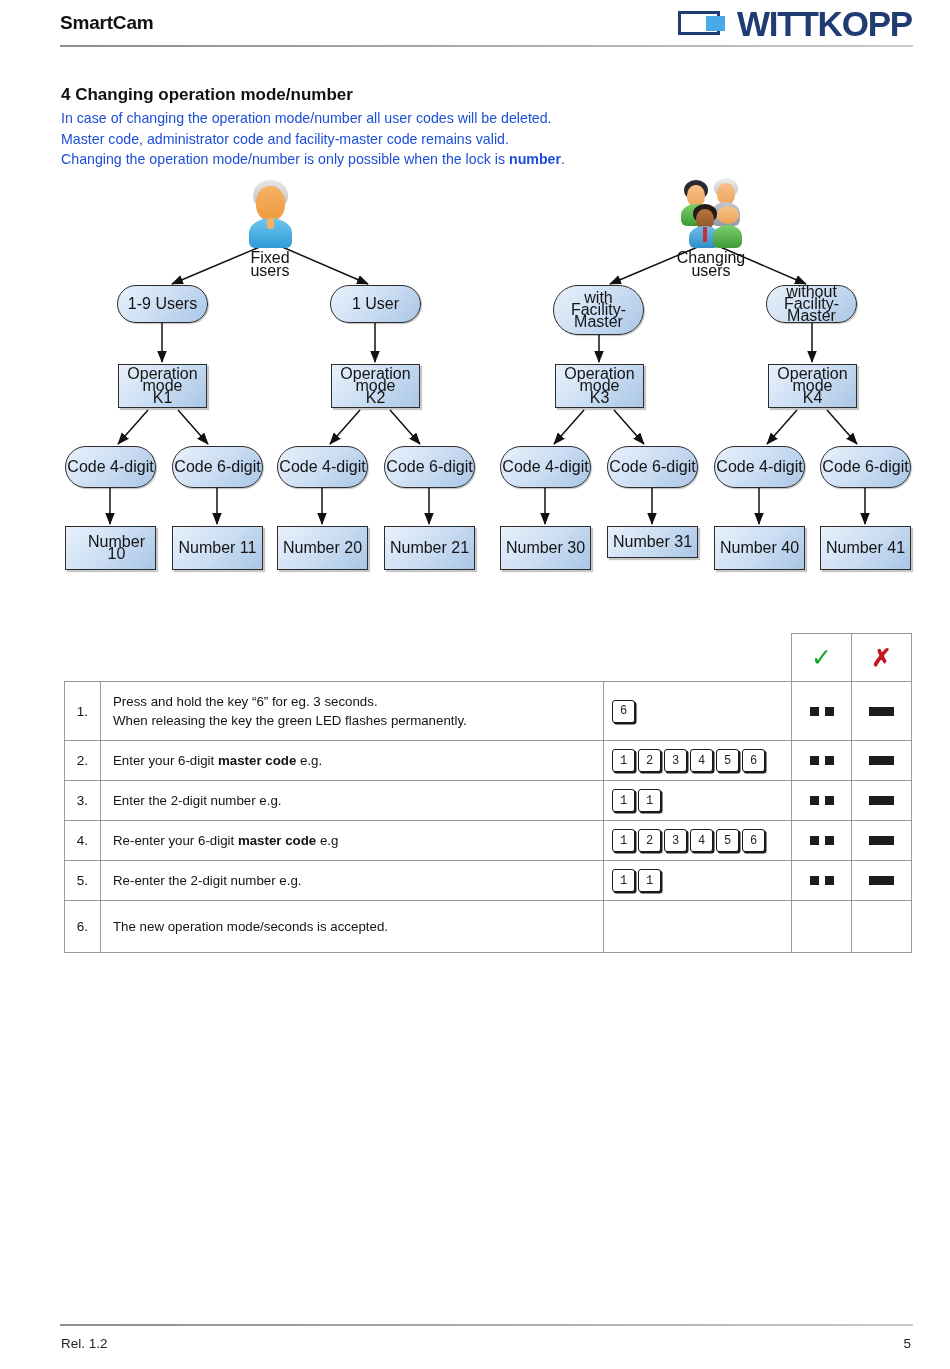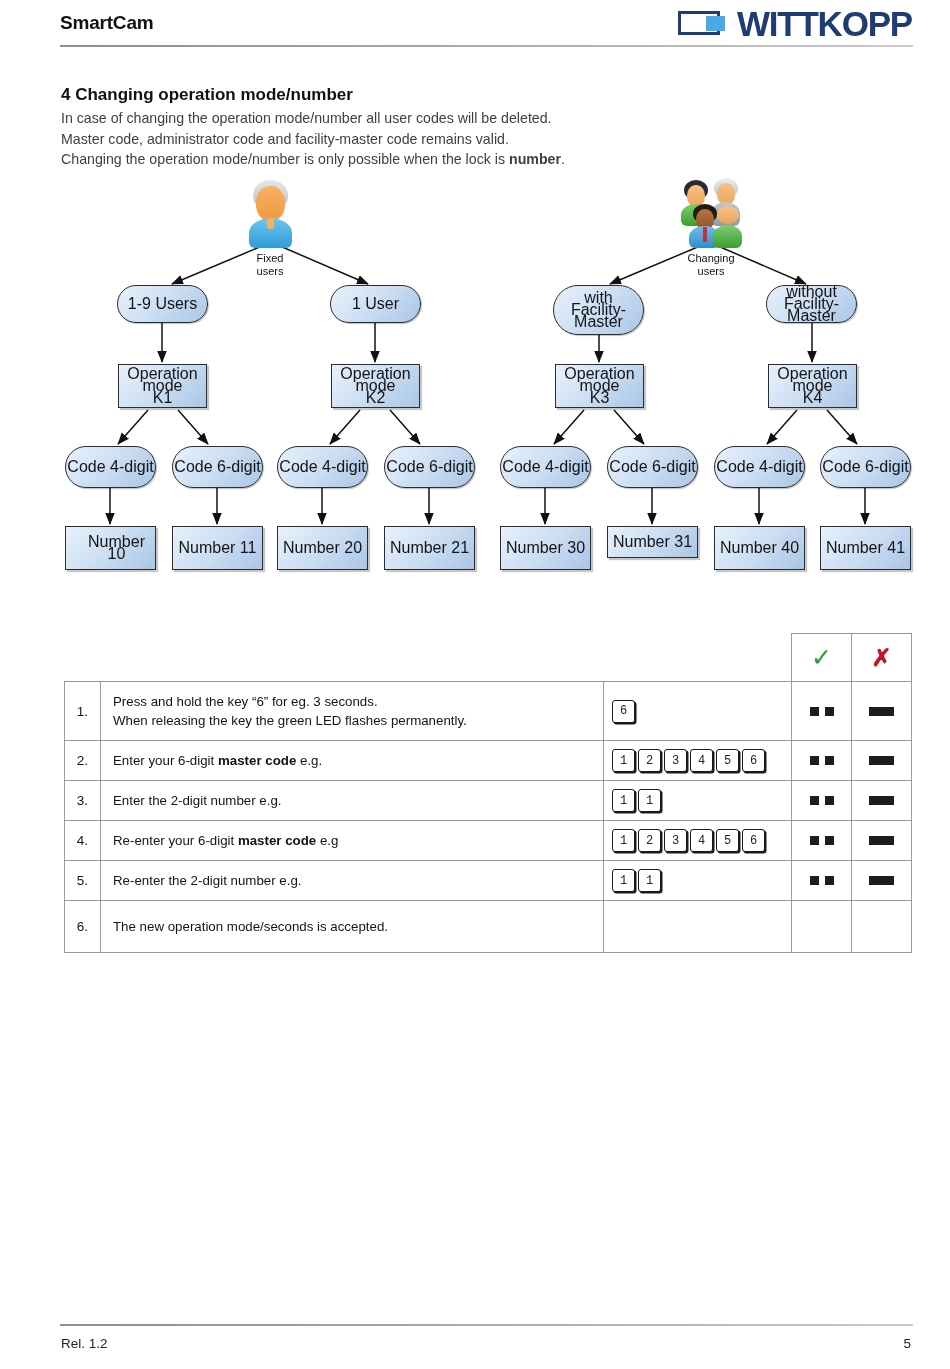--- a/index.html
+++ b/index.html
@@ -34,40 +34,40 @@
   #header-rule{
     position:absolute; left:60px; top:45px; width:853px; height:2px;
     background:linear-gradient(to right,#8d8d8d,#c9c9c9);
   }
 
   
   #section-title{
     position:absolute; left:61px; top:85px;
     font-size:17px; font-weight:bold; color:#111;
   }
-  #intro{ position:absolute; left:61px; top:108px; font-size:14.2px; line-height:20.5px; color:#404040; }
+  #intro{ position:absolute; left:61px; top:108px; font-size:14.2px; line-height:20.5px; color:#1d4ed8; }
   #intro div{ white-space:nowrap; }
   .b{ font-weight:bold; }
 
   
   #diagram{ position:absolute; left:0; top:172px; width:950px; height:420px; }
   #diagram svg{ position:absolute; left:0; top:0; }
 
   .node{
     position:absolute;
     background:linear-gradient(135deg,#e8f1fb 0%,#cfe0f4 45%,#a9c6e6 100%);
     border:1.5px solid #2c2c2c;
     display:flex; align-items:center; justify-content:center; text-align:center;
     font-size:16px; color:#141414; line-height:12px;
   }
   .node.pill{ border-radius:999px; box-shadow:1px 1px 1px rgba(0,0,0,.25); }
   .node.rect{ box-shadow:2px 2px 1px rgba(0,0,0,.22); }
 
   .icon-caption{
-    position:absolute; font-size:11px; line-height:12.5px; text-align:center; color:#111;
+    position:absolute; font-size:16px; line-height:12.5px; text-align:center; color:#111;
   }
 
   
   .person{ position:absolute; }
   .p-hair{ position:absolute; border-radius:50% 50% 45% 45%; }
   .p-face{ position:absolute; border-radius:48% 48% 46% 46%; }
   .p-body{ position:absolute; border-radius:50% 50% 6px 6px; }
 
   
   #proc-table{

